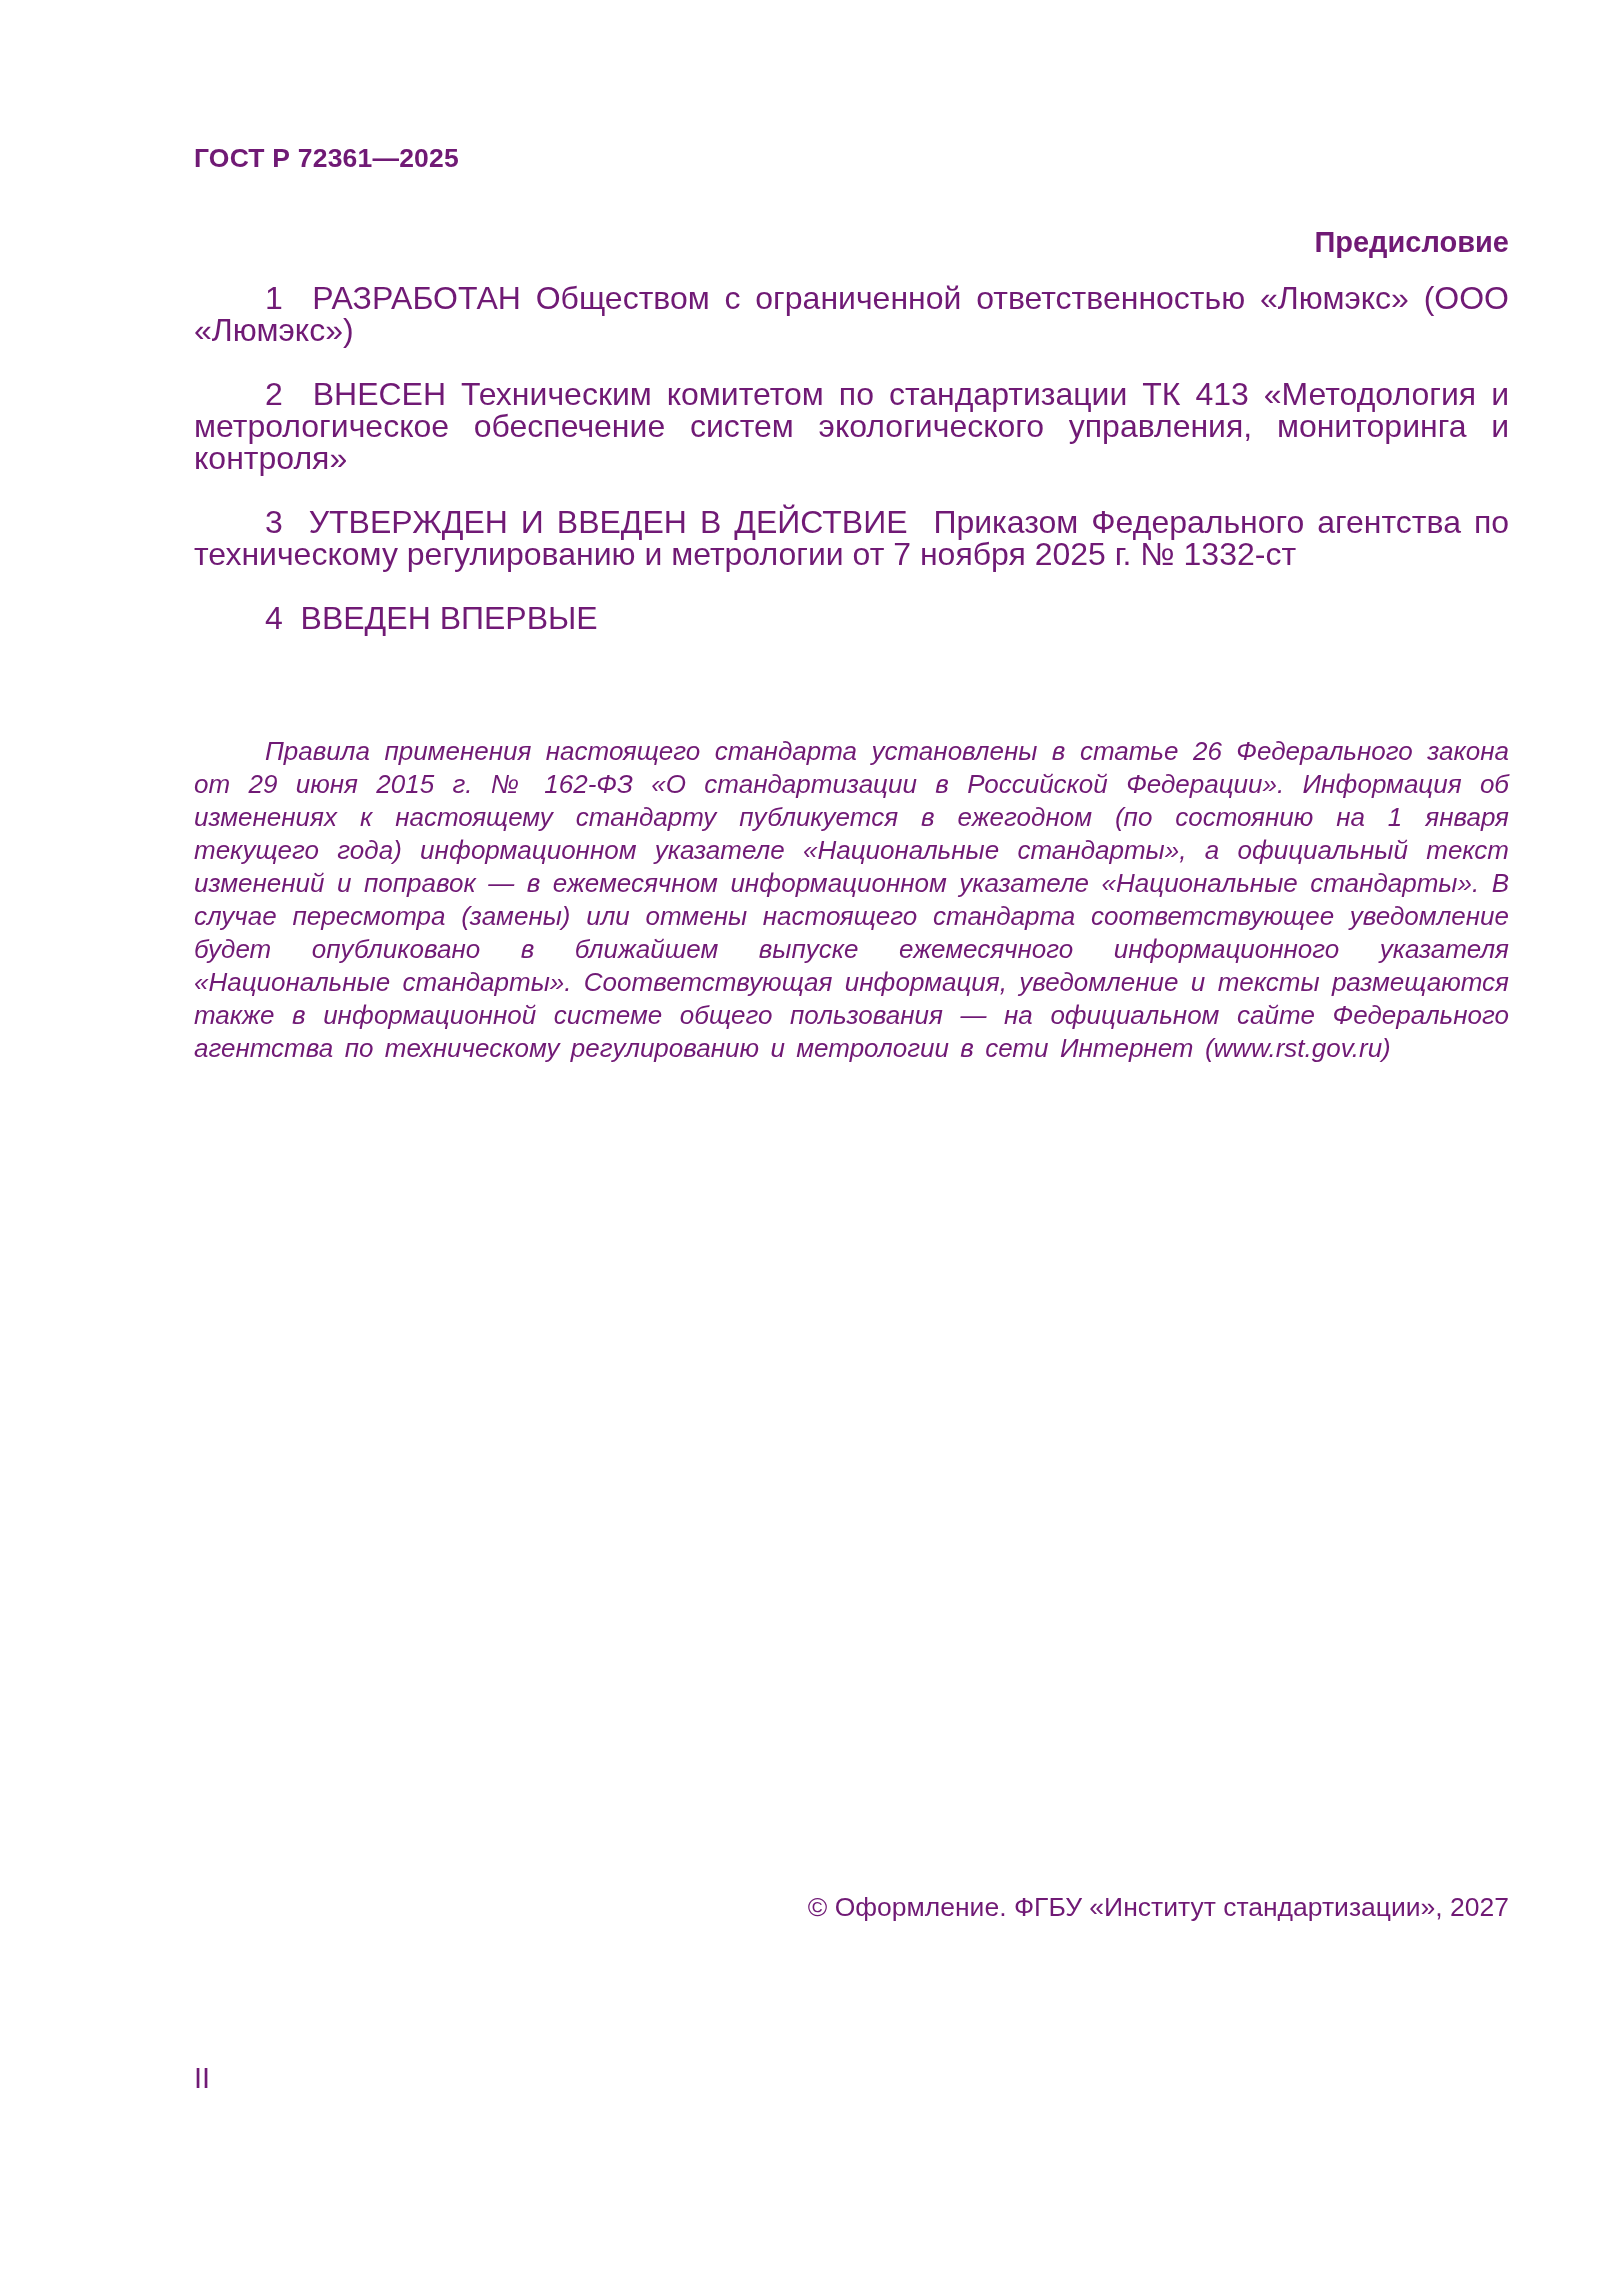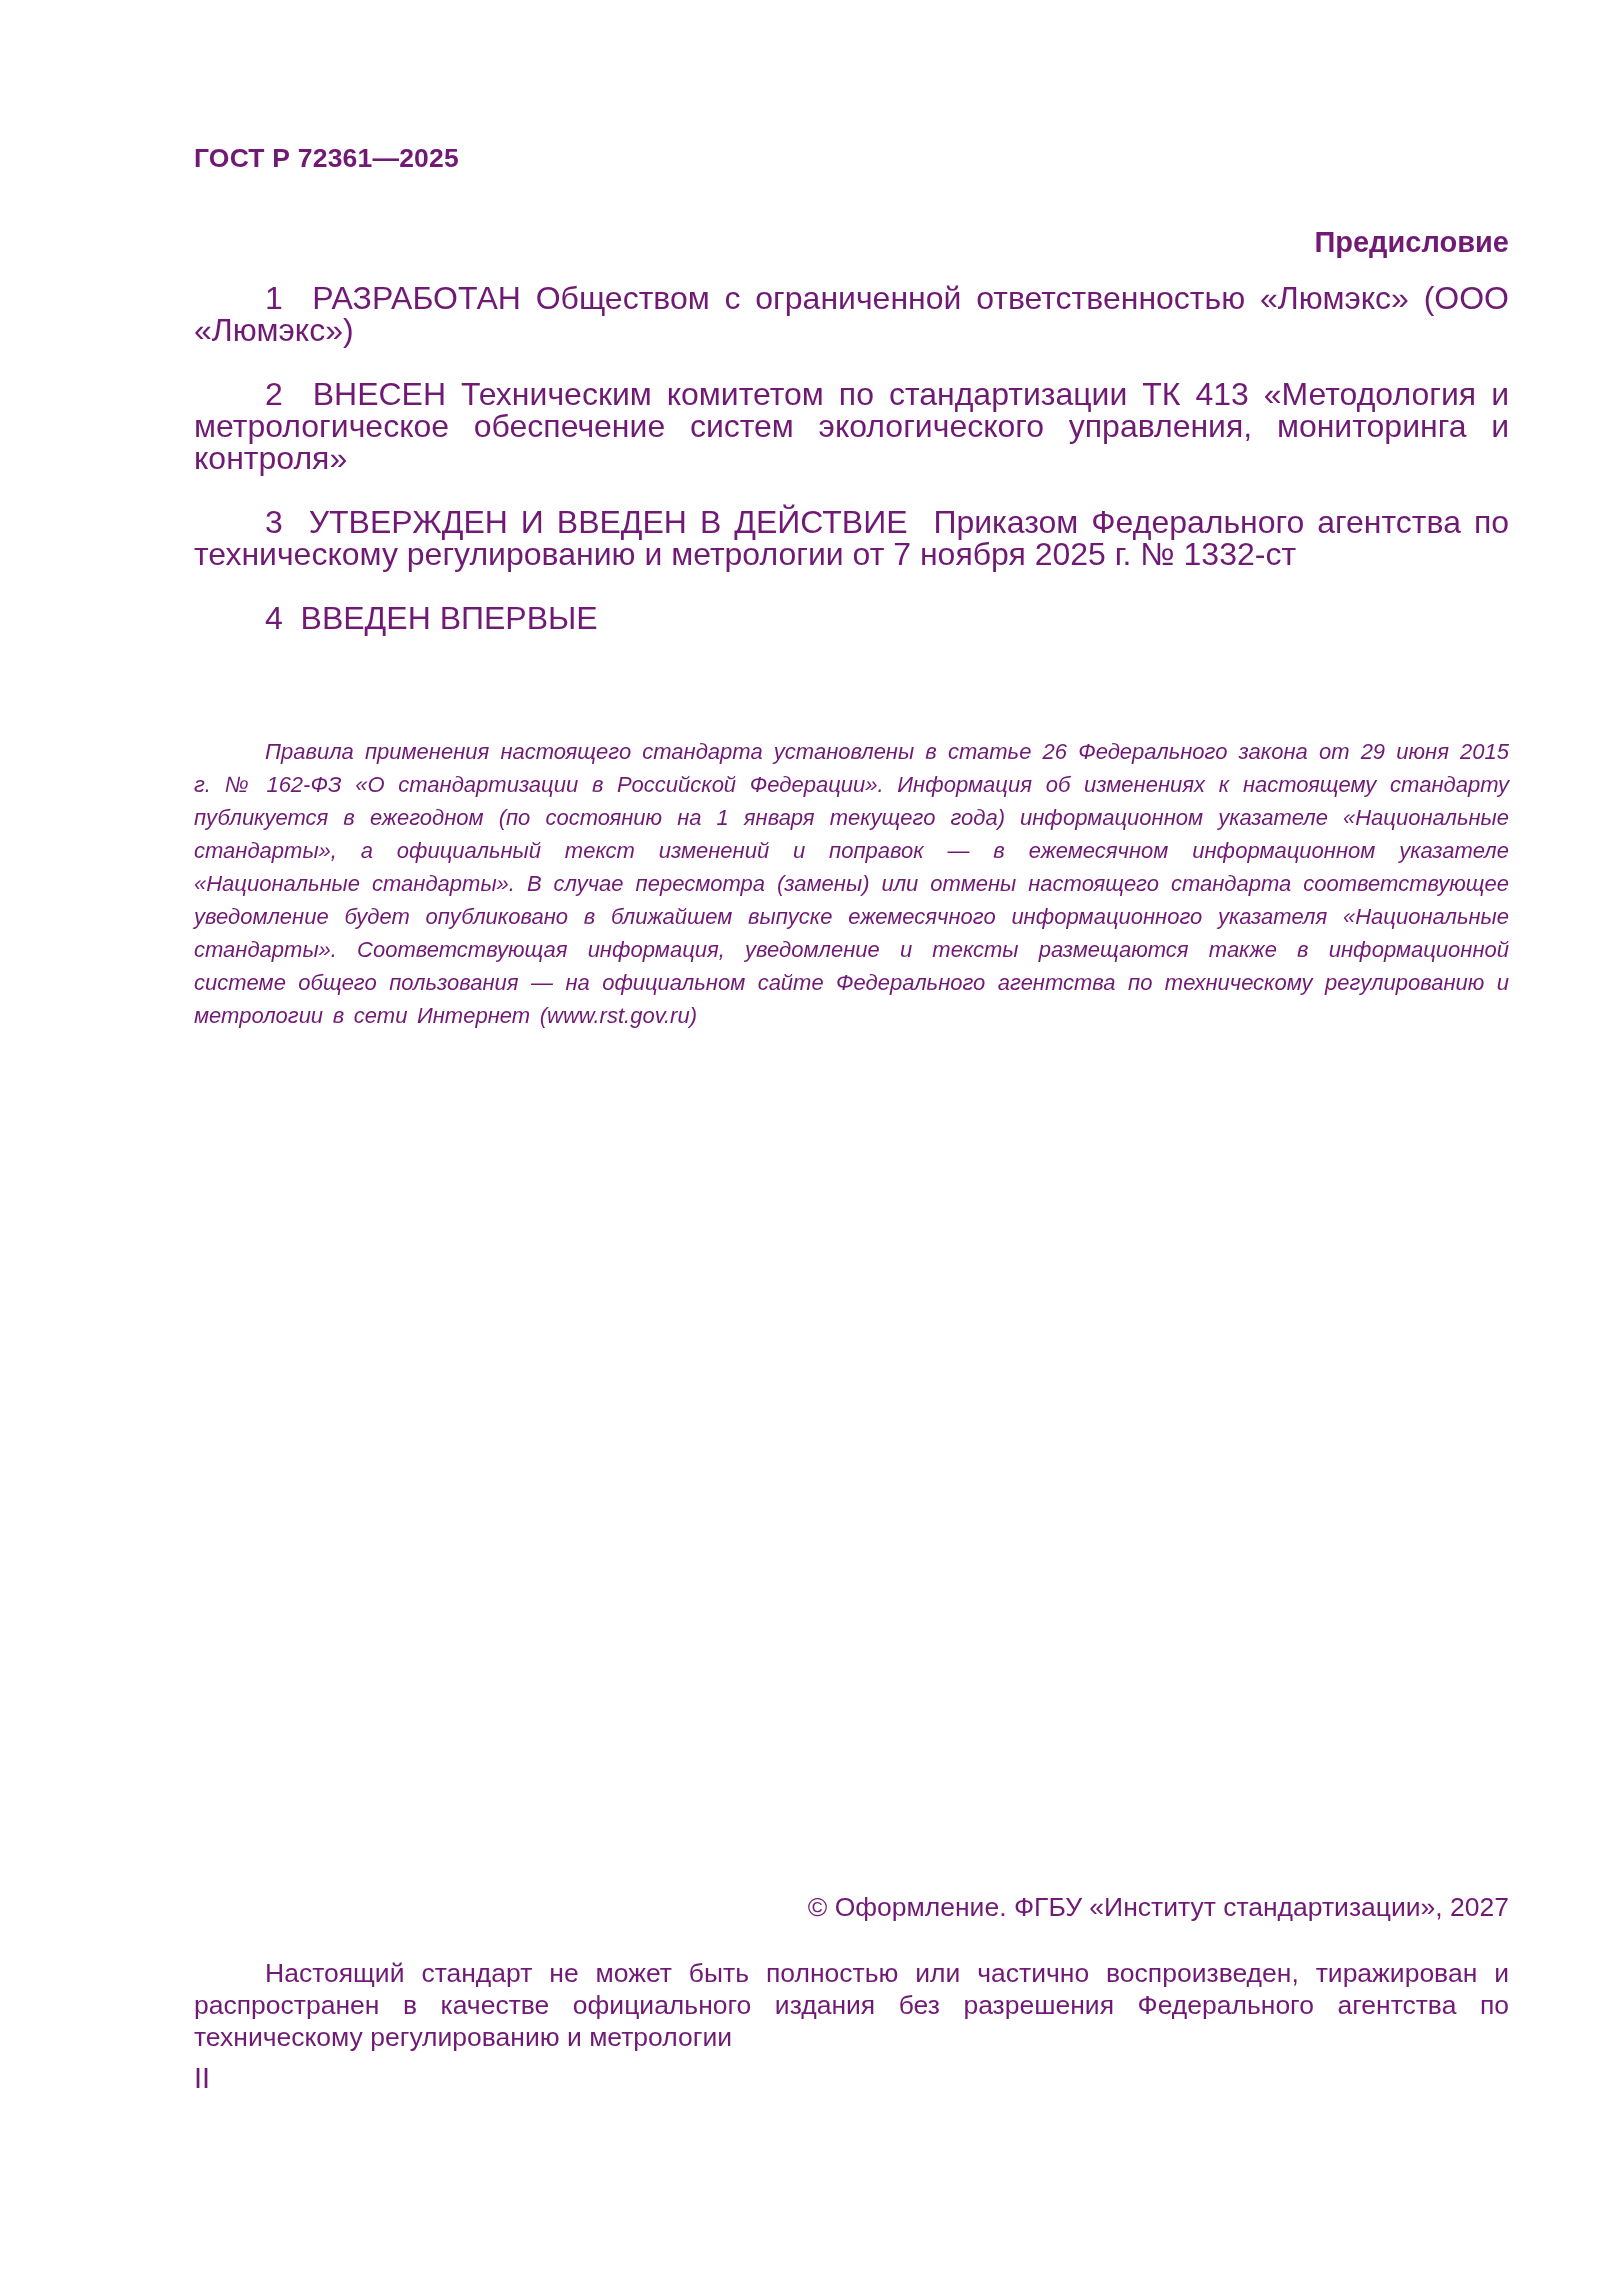--- a/index.html
+++ b/index.html
@@ -42,21 +42,21 @@
     font-size: 32px;
     line-height: 32px;
     text-align: justify;
     text-indent: 71px;
   }
   .para.first {
     margin-top: 21.6px;
   }
   .rules {
     margin: 101px 0 0 0;
-    font-size: 22px;
+    font-size: 26px;
     font-style: italic;
     line-height: 33px;
     text-align: justify;
     text-indent: 71px;
     word-spacing: 0.16em;
   }
   .footer {
     position: absolute;
     left: 194px;
     top: 1891px;
@@ -99,19 +99,18 @@
     <p class="para">3&nbsp;&nbsp;УТВЕРЖДЕН И ВВЕДЕН В ДЕЙСТВИЕ&nbsp;&nbsp;Приказом Федерального агентства по техническому регулированию и метрологии от 7 ноября 2025 г. № 1332-ст</p>
 
     <p class="para">4&nbsp;&nbsp;ВВЕДЕН ВПЕРВЫЕ</p>
 
     <p class="rules">Правила применения настоящего стандарта установлены в статье 26 Федерального закона от 29 июня 2015 г. № 162-ФЗ «О стандартизации в Российской Федерации». Информация об изменениях к настоящему стандарту публикуется в ежегодном (по состоянию на 1 января текущего года) информационном указателе «Национальные стандарты», а официальный текст изменений и поправок — в ежемесячном информационном указателе «Национальные стандарты». В случае пересмотра (замены) или отмены настоящего стандарта соответствующее уведомление будет опубликовано в ближайшем выпуске ежемесячного информационного указателя «Национальные стандарты». Соответствующая информация, уведомление и тексты размещаются также в информационной системе общего пользования — на официальном сайте Федерального агентства по техническому регулированию и метрологии в сети Интернет (www.rst.gov.ru)</p>
   </div>
 
   <div class="footer">
     <div class="copyright">© Оформление. ФГБУ «Институт стандартизации», 2027</div>
 
-    <p class="reproduction">Настоящий стандарт не может быть полностью или частично воспроизведен, тиражирован и распространен в качестве официального издания без разрешения Федерального агентства по техническому регулированию и метрологии</p>
   </div>
 
   <div class="page-number">II</div>
 
 </div>
 
 
 </body></html>

